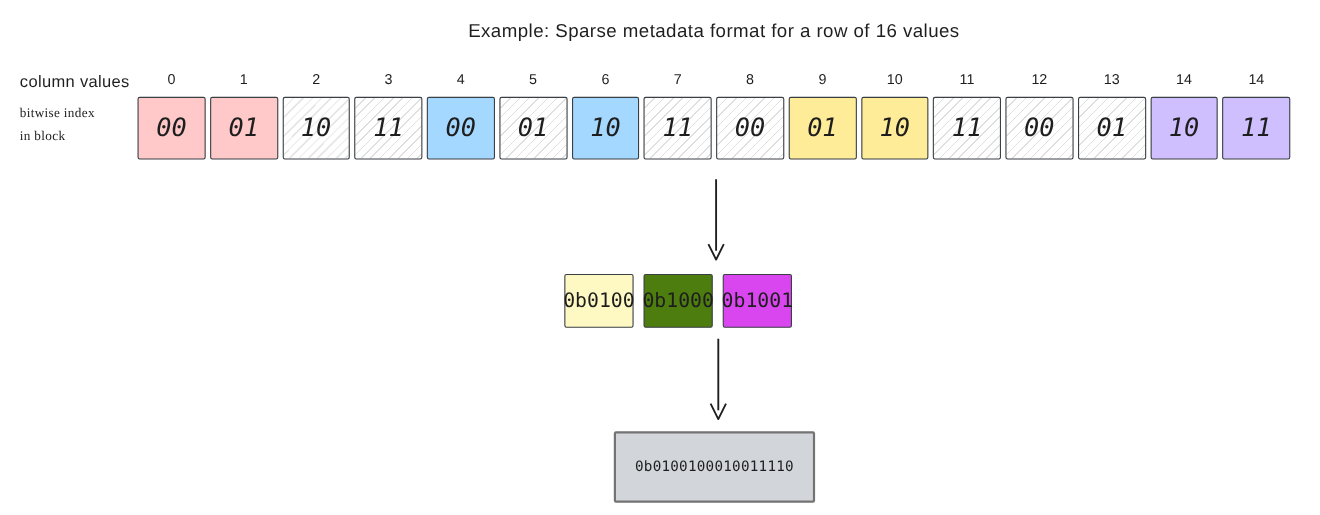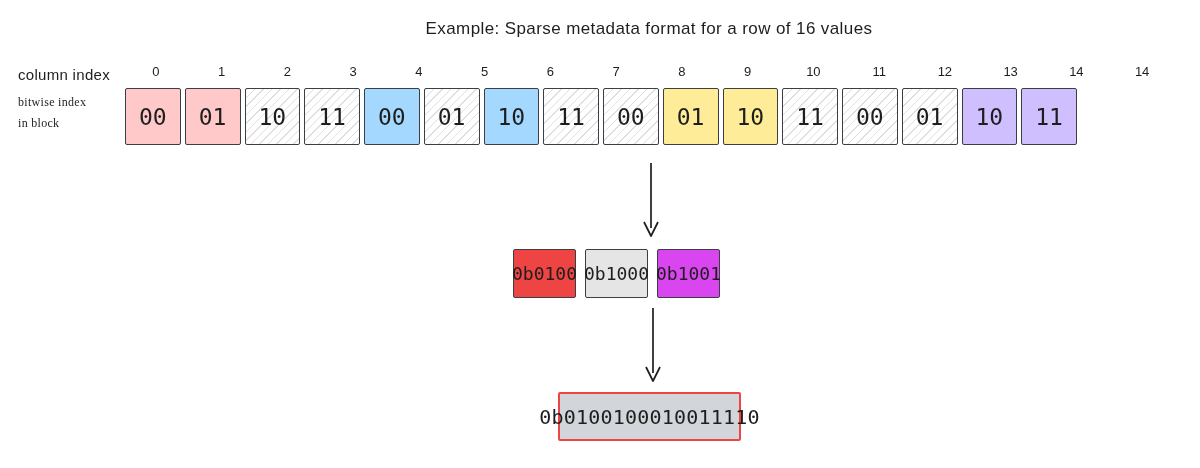--- a/index.html
+++ b/index.html
@@ -23,22 +23,22 @@
   .label-bitwise{
     position:absolute;left:18px;top:92px;font-size:12px;line-height:21px;letter-spacing:.3px;font-family:Liberation Serif, serif;
   }
   .col-index-row{
     position:absolute;left:125px;top:64px;width:1048px;
     display:grid;grid-template-columns:repeat(16,1fr);gap:4px;
     font-size:13px;
   }
   .col-idx{text-align:center;}
   .cell-row{
-    position:absolute;left:125px;top:88px;width:952px;height:57px;
-    display:grid;grid-template-columns:repeat(16,1fr);gap:4px;
+    position:absolute;left:125px;top:88px;width:1048px;height:57px;
+    display:grid;grid-template-columns:repeat(16,1fr);gap:4px;font-style:italic;
   }
   .cell{
     box-sizing:border-box;
     border:1.7px solid var(--stroke);
     border-radius:2px;
     display:flex;align-items:center;justify-content:center;
     font-family:"DejaVu Sans Mono",monospace;
     font-size:23px;
     background:#ffffff;
   }
@@ -55,38 +55,38 @@
   .group-cell{
     box-sizing:border-box;
     width:63px;height:49px;
     border:1.8px solid var(--stroke);
     border-radius:2px;
     display:flex;align-items:center;justify-content:center;
     font-family:"DejaVu Sans Mono",monospace;
     font-size:18px;
   }
   .packed-box{
-    position:absolute;left:558px;top:392px;width:183px;height:49px;
+    position:absolute;left:558px;top:392px;width:183px;height:65px;
     box-sizing:border-box;
-    border:2px solid #ef4444;
+    border:2px solid #737373;
     border-radius:2px;
     display:flex;align-items:center;justify-content:center;
     font-family:"DejaVu Sans Mono",monospace;
-    font-size:20px;
+    font-size:13px;
     letter-spacing:.2px;
   }
 </style>
 </head>
 <body>
 
 <div class="canvas">
 
   <div class="title">Example: Sparse metadata format for a row of 16 values</div>
 
-  <div class="label-column-index">column index</div>
+  <div class="label-column-index">column values</div>
 
   <div class="label-bitwise">
     <div>bitwise index</div>
     <div>in block</div>
   </div>
 
   <div class="col-index-row">
       <div class="col-idx">0</div>
       <div class="col-idx">1</div>
       <div class="col-idx">2</div>
@@ -123,22 +123,22 @@
       <div class="cell" style="background: rgb(208, 191, 255);">10</div>
       <div class="cell" style="background: rgb(208, 191, 255);">11</div>
     </div>
 
   <svg class="arrow" style="left:637px;top:158px;" width="28" height="84" viewBox="0 0 28 84">
     <path d="M14 5 L14 70" stroke="#1e1e1e" stroke-width="1.7" fill="none"></path>
     <path d="M7 64 L14 78 L21 64" stroke="#1e1e1e" stroke-width="1.7" fill="none" stroke-linejoin="round"></path>
   </svg>
 
   <div class="group-row">
-      <div class="group-cell" style="background: #ef4444;">0b0100</div>
-      <div class="group-cell" style="background: #e5e5e5;">0b1000</div>
+      <div class="group-cell" style="background: #fef9c3;">0b0100</div>
+      <div class="group-cell" style="background: #4d7c0f;">0b1000</div>
       <div class="group-cell" style="background: #d946ef;">0b1001</div>
     </div>
 
   <svg class="arrow" style="left:639px;top:303px;" width="28" height="84" viewBox="0 0 28 84">
     <path d="M14 5 L14 70" stroke="#1e1e1e" stroke-width="1.7" fill="none"></path>
     <path d="M7 64 L14 78 L21 64" stroke="#1e1e1e" stroke-width="1.7" fill="none" stroke-linejoin="round"></path>
   </svg>
 
   <div class="packed-box" style="background: rgb(210, 214, 218);">0b0100100010011110</div>
 

